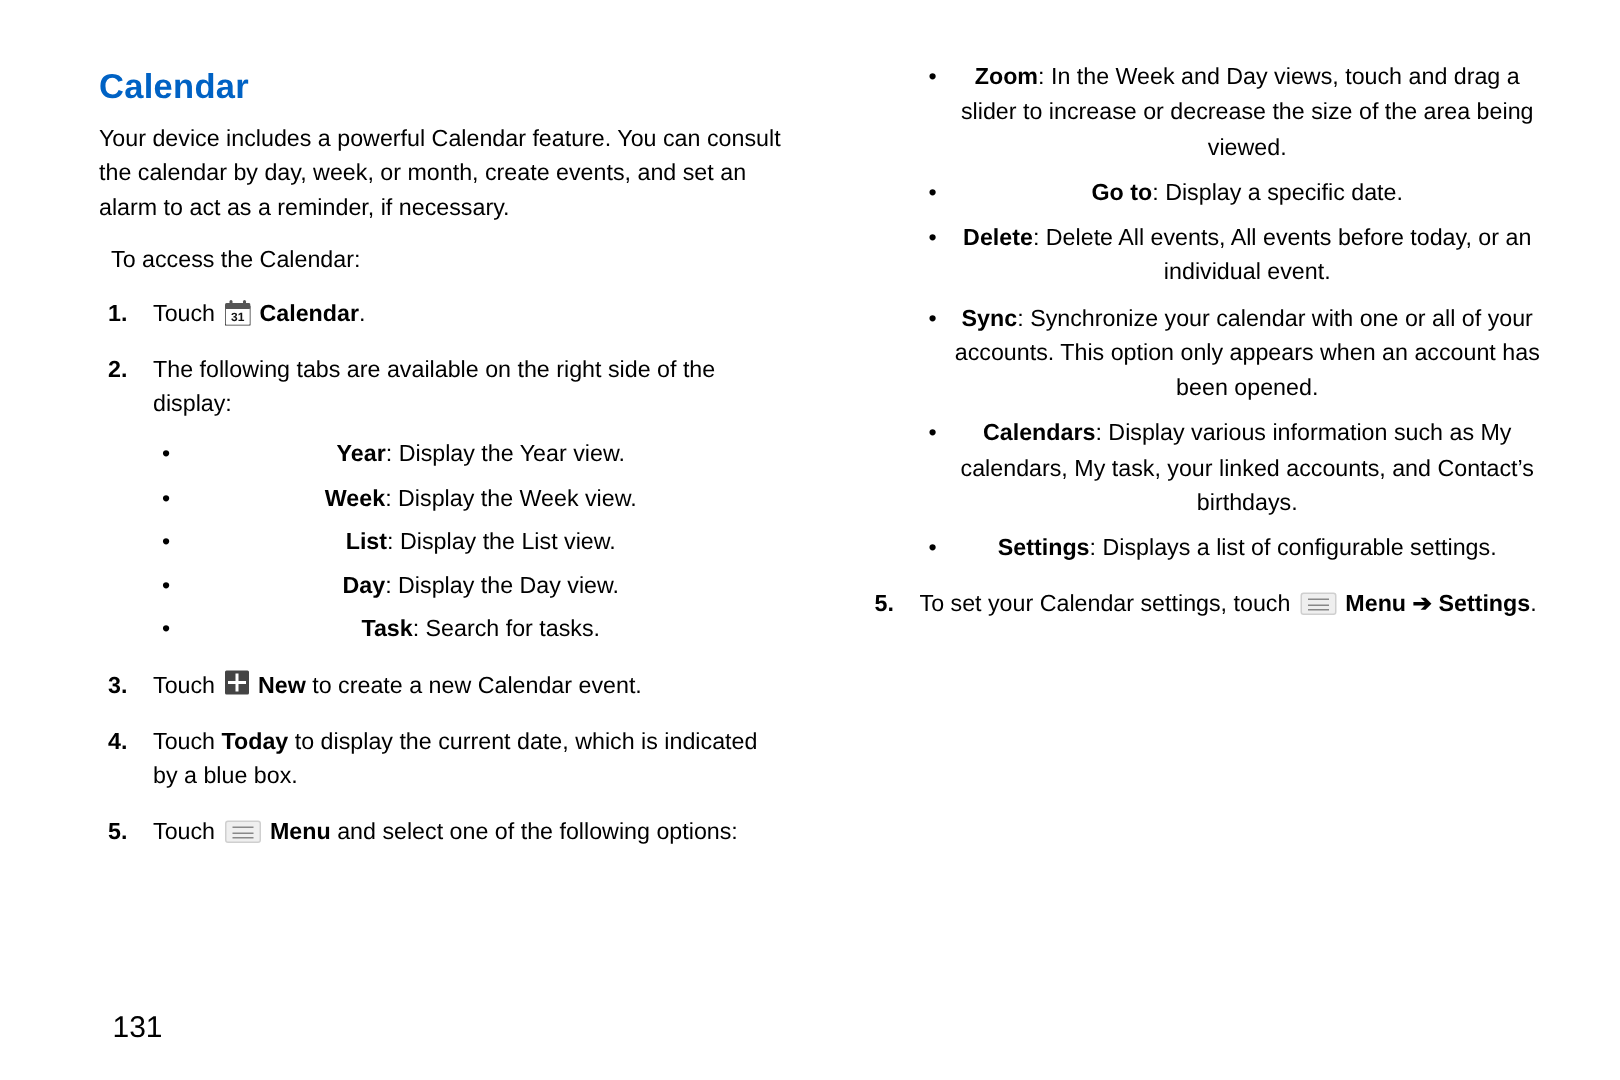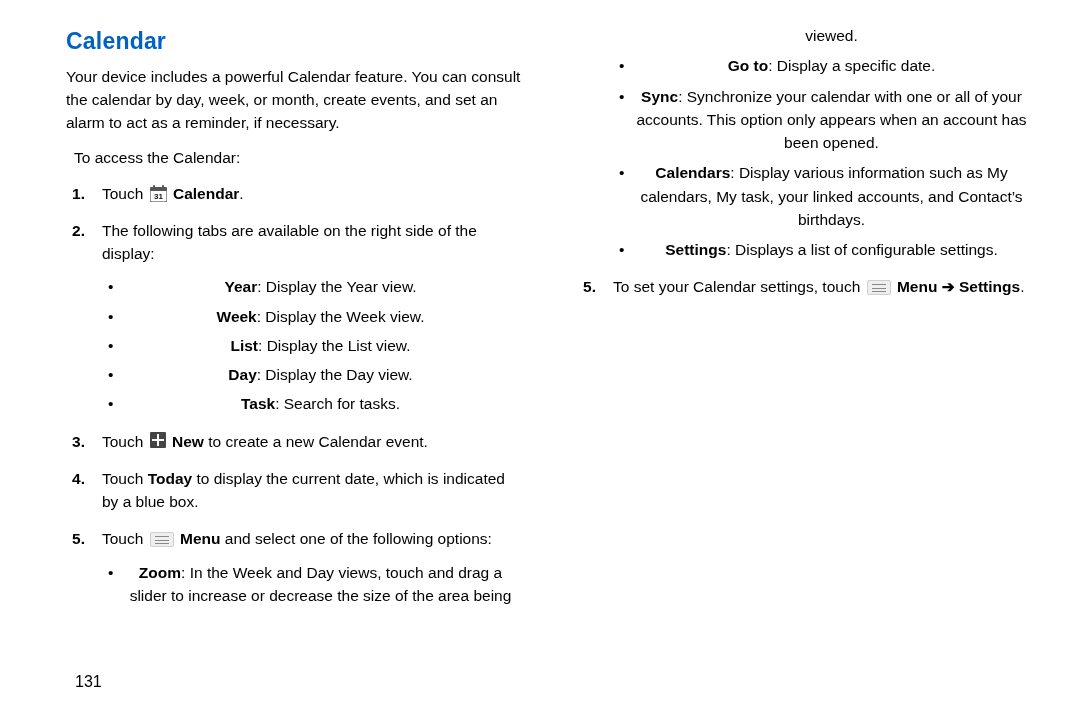--- a/index.html
+++ b/index.html
@@ -10,21 +10,21 @@
       font-family: Arial, Helvetica, sans-serif;
       background: #fff;
       color: #000;
       width: 1080px;
       height: 720px;
       overflow: hidden;
       font-size: 15.5px;
       line-height: 1.5;
     }
     .page {
-      padding: 24px 48px 20px 66px;
+      padding: 40px 48px 20px 66px;
       column-count: 2;
       column-gap: 56px;
       column-fill: auto;
       height: 640px;
     }
     h1.section-heading {
       font-family: "Arial Black", Arial, sans-serif;
       font-weight: 900;
       color: #0062c4;
       font-size: 23px;
@@ -116,21 +116,21 @@
       position: absolute;
       left: 4px; right: 4px; top: 10px;
       border-top: 1.5px solid #888;
       height: 0;
     }
     .arrow { font-weight: bold; }
     .page-number {
       position: absolute;
       left: 75px;
       top: 670px;
-      font-size: 16px;
+      font-size: 20px;
     }
   </style>
 </head>
 <body>
 
 <div class="page">
   <h1 class="section-heading">Calendar</h1>
   <p class="intro">Your device includes a powerful Calendar feature. You can consult the calendar by day, week, or month, create events, and set an alarm to act as a reminder, if necessary.</p>
   <p class="lead">To access the Calendar:</p>
 
@@ -170,20 +170,21 @@
       <span>Touch </span><span class="b">Today</span><span> to display the current date, which is indicated by a blue box.</span>
     </li>
 
     <li class="startnum5">
       <span>Touch </span>
       <span class="icon menu-icon"></span>
       <span class="b">Menu</span><span> and select one of the following options:</span>
       <ul class="options">
         <li><span class="b">Zoom</span><span>: In the Week and Day views, touch and drag a slider to increase or decrease the size of the area being viewed.</span></li>
         <li><span class="b">Go to</span><span>: Display a specific date.</span></li>
+        <li><span class="b">Delete</span><span>: Delete All events, All events before today, or an individual event.</span></li>
         <li><span class="b">Sync</span><span>: Synchronize your calendar with one or all of your accounts. This option only appears when an account has been opened.</span></li>
         <li><span class="b">Calendars</span><span>: Display various information such as My calendars, My task, your linked accounts, and Contact’s birthdays.</span></li>
         <li><span class="b">Settings</span><span>: Displays a list of configurable settings.</span></li>
       </ul>
     </li>
 
     <li>
       <span>To set your Calendar settings, touch </span>
       <span class="icon menu-icon"></span>
       <span class="b">Menu</span><span class="b arrow"> ➔ </span><span class="b">Settings</span><span>.</span>

